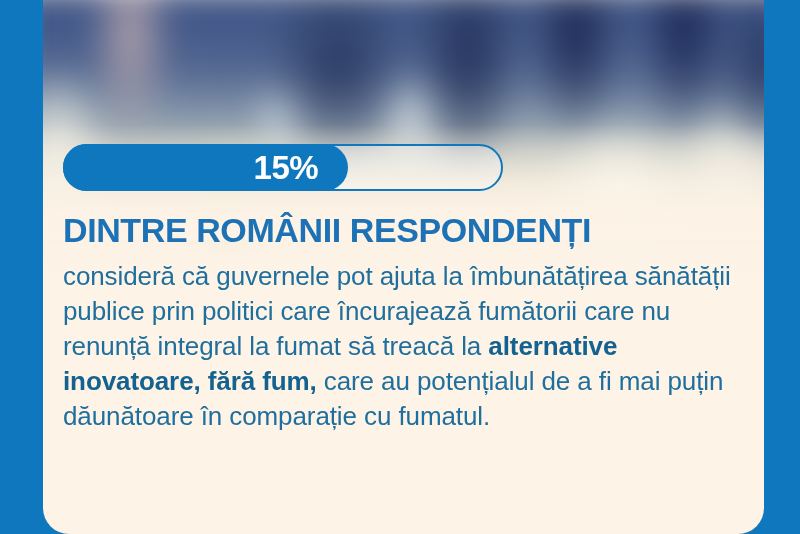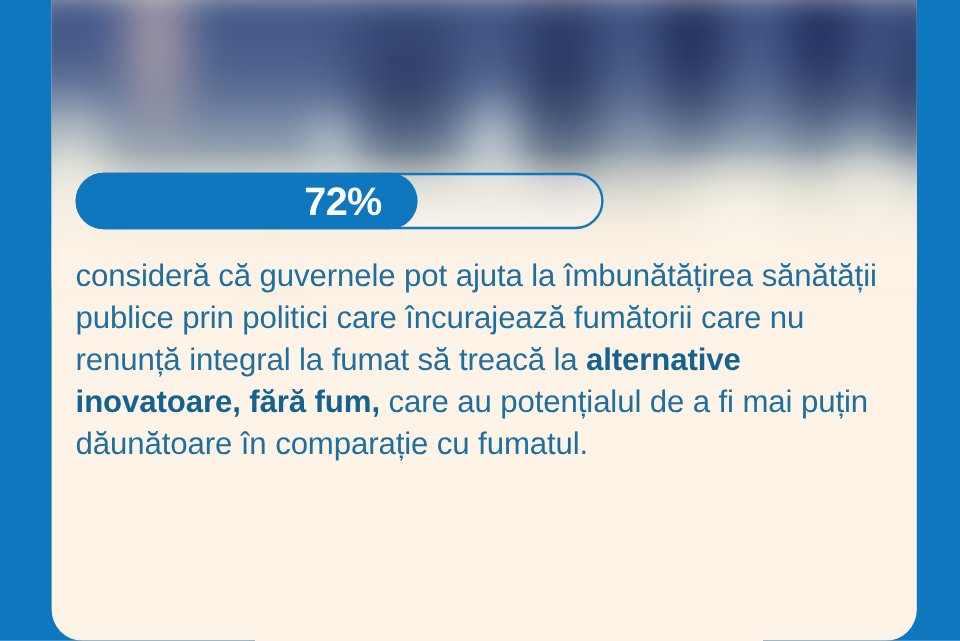--- a/index.html
+++ b/index.html
@@ -155,24 +155,25 @@
   <div class="frame"></div>
 
   <div class="card">
 
     <div class="photo"></div>
     <div class="photo-fade"></div>
 
     <div class="bar-wrap">
       <div class="bar-track"></div>
       <div class="bar-fill" id="barFill" style="width: 64.8%;">
-        <span class="bar-pct">72%</span>
+        <span class="bar-pct">15%</span>
       </div>
     </div>
 
     <div class="text-block">
+      <h1 class="headline">DINTRE ROMÂNII RESPONDENȚI</h1>
       <p class="body-copy">
         <span>consideră că guvernele pot ajuta la îmbunătățirea sănătății publice prin politici care încurajează fumătorii care nu renunță integral la fumat să treacă la </span><b>alternative inovatoare, fără fum,</b><span> care au potențialul de a fi mai puțin dăunătoare în comparație cu fumatul.</span>
       </p>
     </div>
 
   </div>
 </div>
 
 </body></html>

